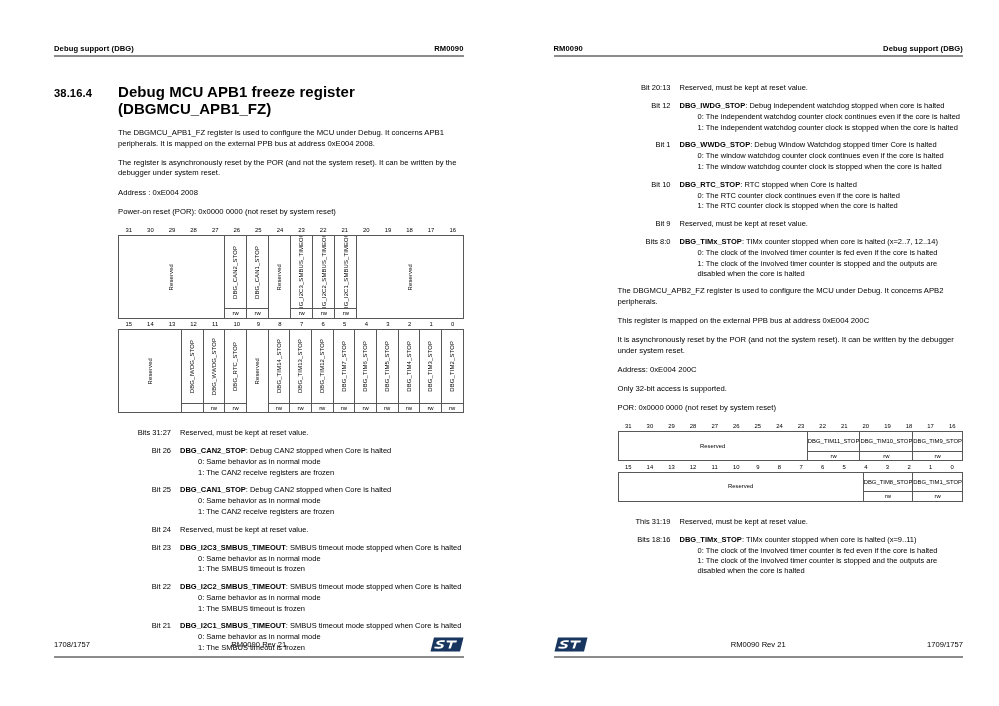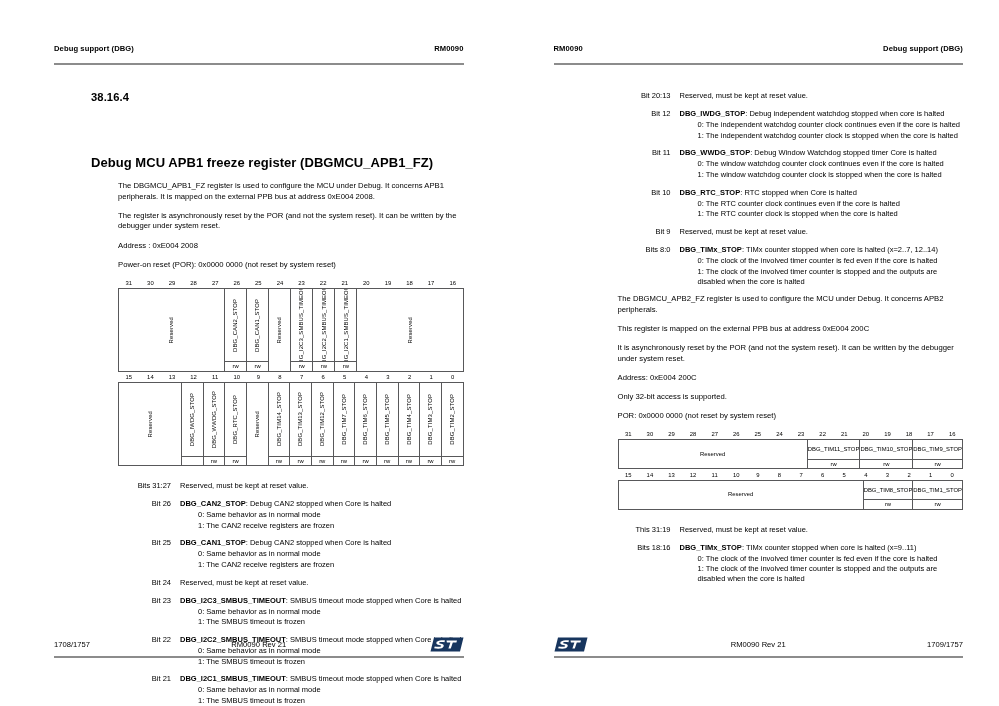--- a/index.html
+++ b/index.html
@@ -30,47 +30,45 @@
   .page-right { padding: 44px 36px 0 54px; }
 
   
   .run-head {
     display: flex;
     justify-content: space-between;
     align-items: flex-end;
     font-size: 7.6px;
     font-weight: bold;
     letter-spacing: .1px;
-    padding-bottom: 10px;
+    padding-bottom: 2px;
   }
   .run-rule {
     height: 2.2px;
     background: #8c8c8c;
     margin-bottom: 26px;
   }
 
   
   .sect {
     display: flex;
     align-items: baseline;
     margin-bottom: 11px;
-    flex-direction: column;
   }
   .sect-num {
     font-size: 11.2px;
     font-weight: bold;
     width: 64px;
     flex: 0 0 64px;
     letter-spacing: .1px;
   }
   .sect-title {
-    font-size: 13px;
+    font-size: 15px;
     font-weight: bold;
     letter-spacing: .05px;
-    margin-left: 37px;
   }
 
   
   .body-block { padding-left: 64px; }
   p.para {
     font-size: 7.7px;
     line-height: 10.6px;
     margin: 0 0 8.5px 0;
     text-align: left;
   }
@@ -480,21 +478,21 @@
               <div class="bitdef-label">Bit 12</div>
               <div class="bitdef-text"><b>DBG_IWDG_STOP</b><span>: Debug independent watchdog stopped when core is halted</span></div>
             </div>
             <div class="bitdef-opts">
               <div>0: The independent watchdog counter clock continues even if the core is halted</div>
               <div>1: The independent watchdog counter clock is stopped when the core is halted</div>
             </div>
           </div>
           <div class="bitdef">
             <div class="bitdef-main">
-              <div class="bitdef-label">Bit 11</div>
+              <div class="bitdef-label">Bit 1</div>
               <div class="bitdef-text"><b>DBG_WWDG_STOP</b><span>: Debug Window Watchdog stopped timer Core is halted</span></div>
             </div>
             <div class="bitdef-opts">
               <div>0: The window watchdog counter clock continues even if the core is halted</div>
               <div>1: The window watchdog counter clock is stopped when the core is halted</div>
             </div>
           </div>
           <div class="bitdef">
             <div class="bitdef-main">
               <div class="bitdef-label">Bit 10</div>

